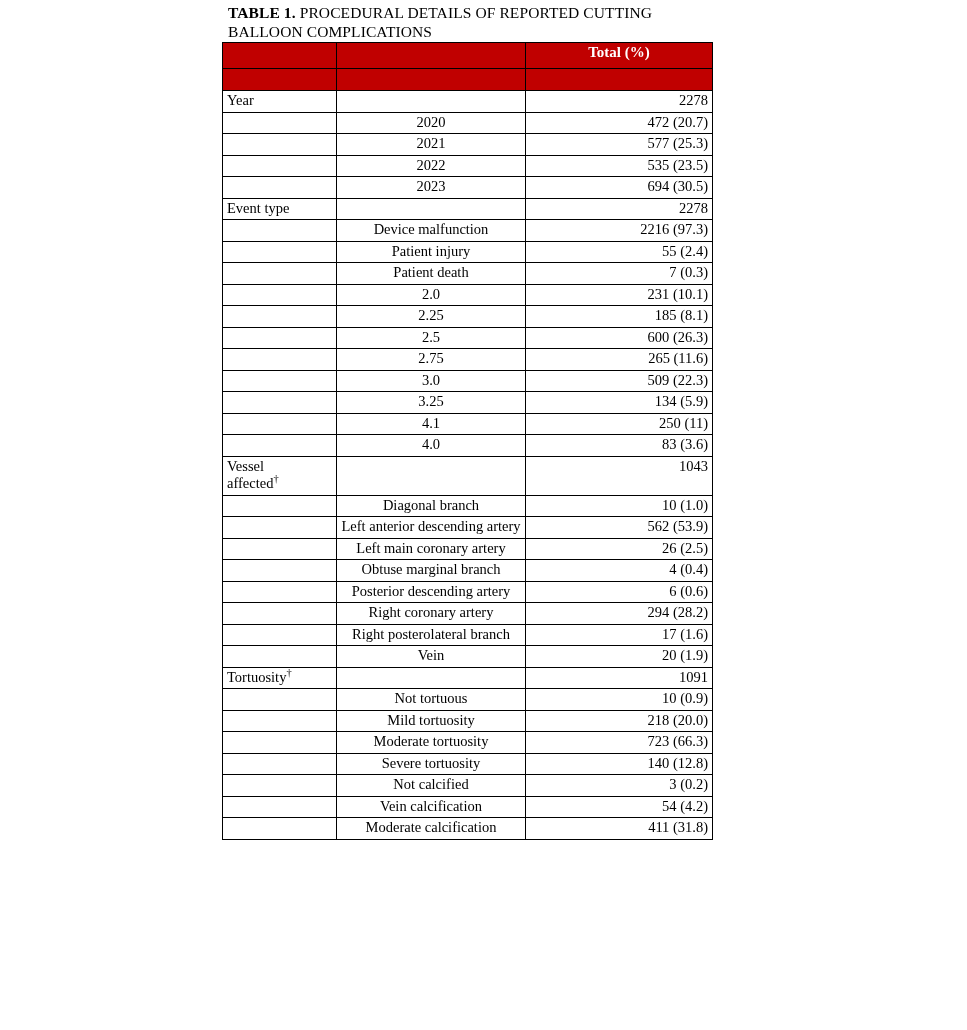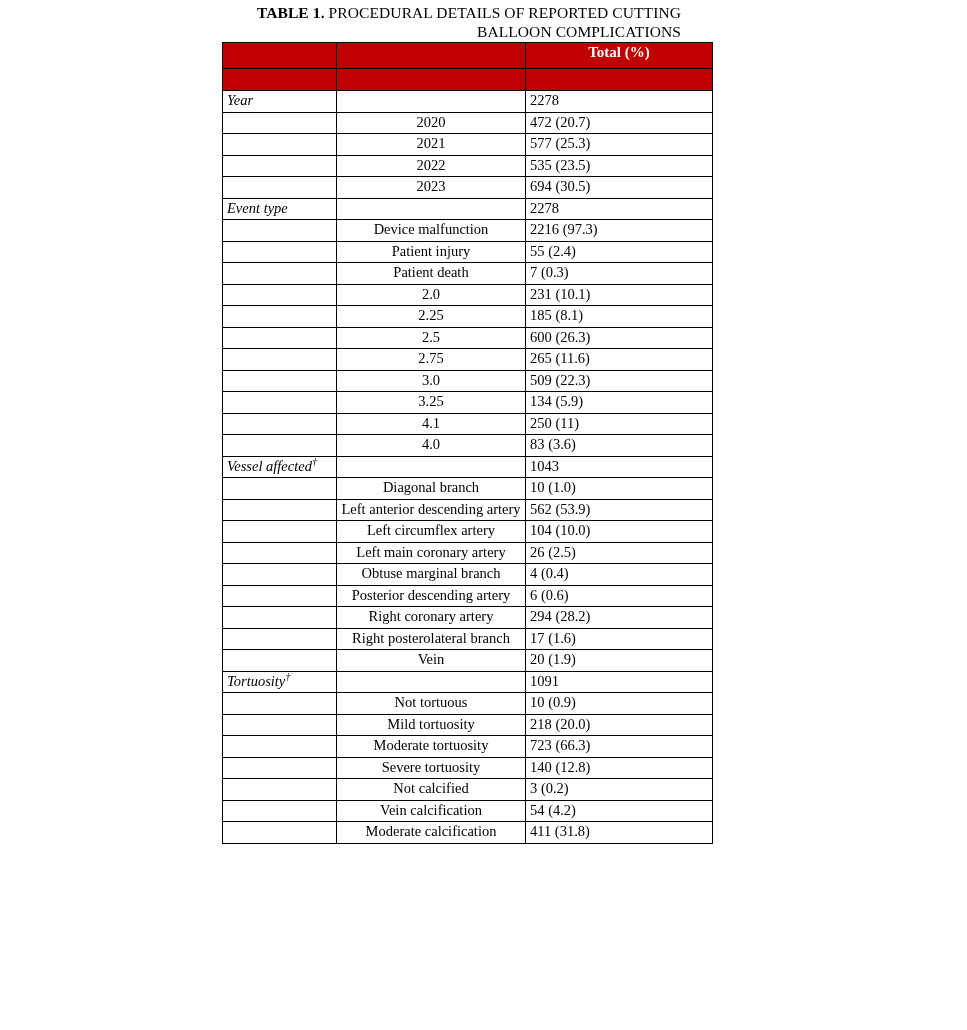--- a/index.html
+++ b/index.html
@@ -18,28 +18,27 @@
 
   #page {
     position: relative;
     width: 967px;
     height: 1030px;
   }
 
   
   #caption {
     position: absolute;
-    left: 211px;
+    left: 228px;
     top: 3px;
     width: 470px;
     font-size: 15.5px;
     line-height: 19px;
     letter-spacing: 0.1px;
     color: #000;
-    text-align: right;
   }
   #caption .lbl {
     font-weight: bold;
   }
 
   
   #table-wrap {
     position: absolute;
     left: 222px;
     top: 42px;
@@ -77,27 +76,26 @@
     font-size: 15px;
   }
   tr.hdr-blank td {
     background: #C00000;
     height: 18px;
   }
 
   td.cat {
     text-align: left;
     white-space: normal;
-    font-style: italic;
   }
   td.sub {
     text-align: center;
   }
   td.val {
-    text-align: left;
+    text-align: right;
   }
   td.empty { }
 
   sup.dag {
     font-size: 10.5px;
     vertical-align: super;
     line-height: 0;
   }
 
   
@@ -237,25 +235,20 @@
             <td class="sub">Diagonal branch</td>
             <td class="val">10 (1.0)</td>
           </tr>
           <tr>
             <td class="cat empty">&nbsp;</td>
             <td class="sub">Left anterior descending artery</td>
             <td class="val">562 (53.9)</td>
           </tr>
           <tr>
             <td class="cat empty">&nbsp;</td>
-            <td class="sub">Left circumflex artery</td>
-            <td class="val">104 (10.0)</td>
-          </tr>
-          <tr>
-            <td class="cat empty">&nbsp;</td>
             <td class="sub">Left main coronary artery</td>
             <td class="val">26 (2.5)</td>
           </tr>
           <tr>
             <td class="cat empty">&nbsp;</td>
             <td class="sub">Obtuse marginal branch</td>
             <td class="val">4 (0.4)</td>
           </tr>
           <tr>
             <td class="cat empty">&nbsp;</td>

